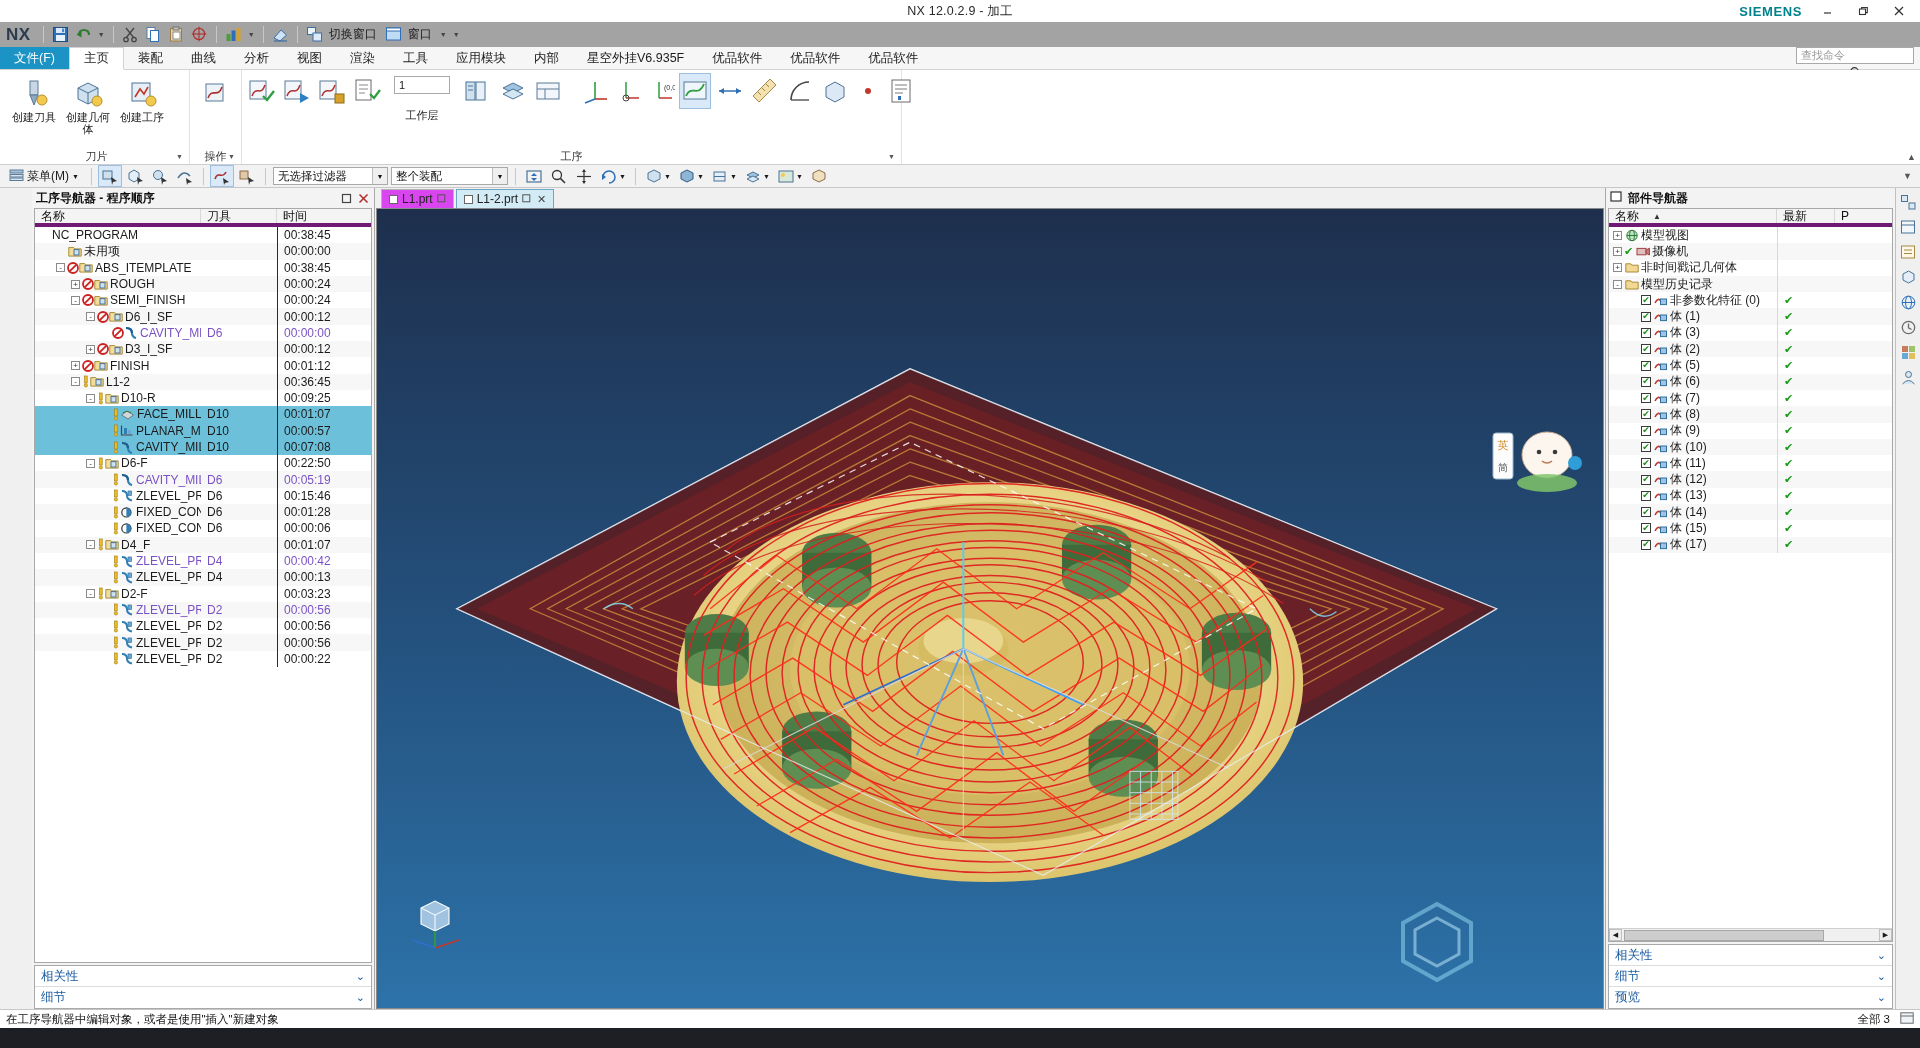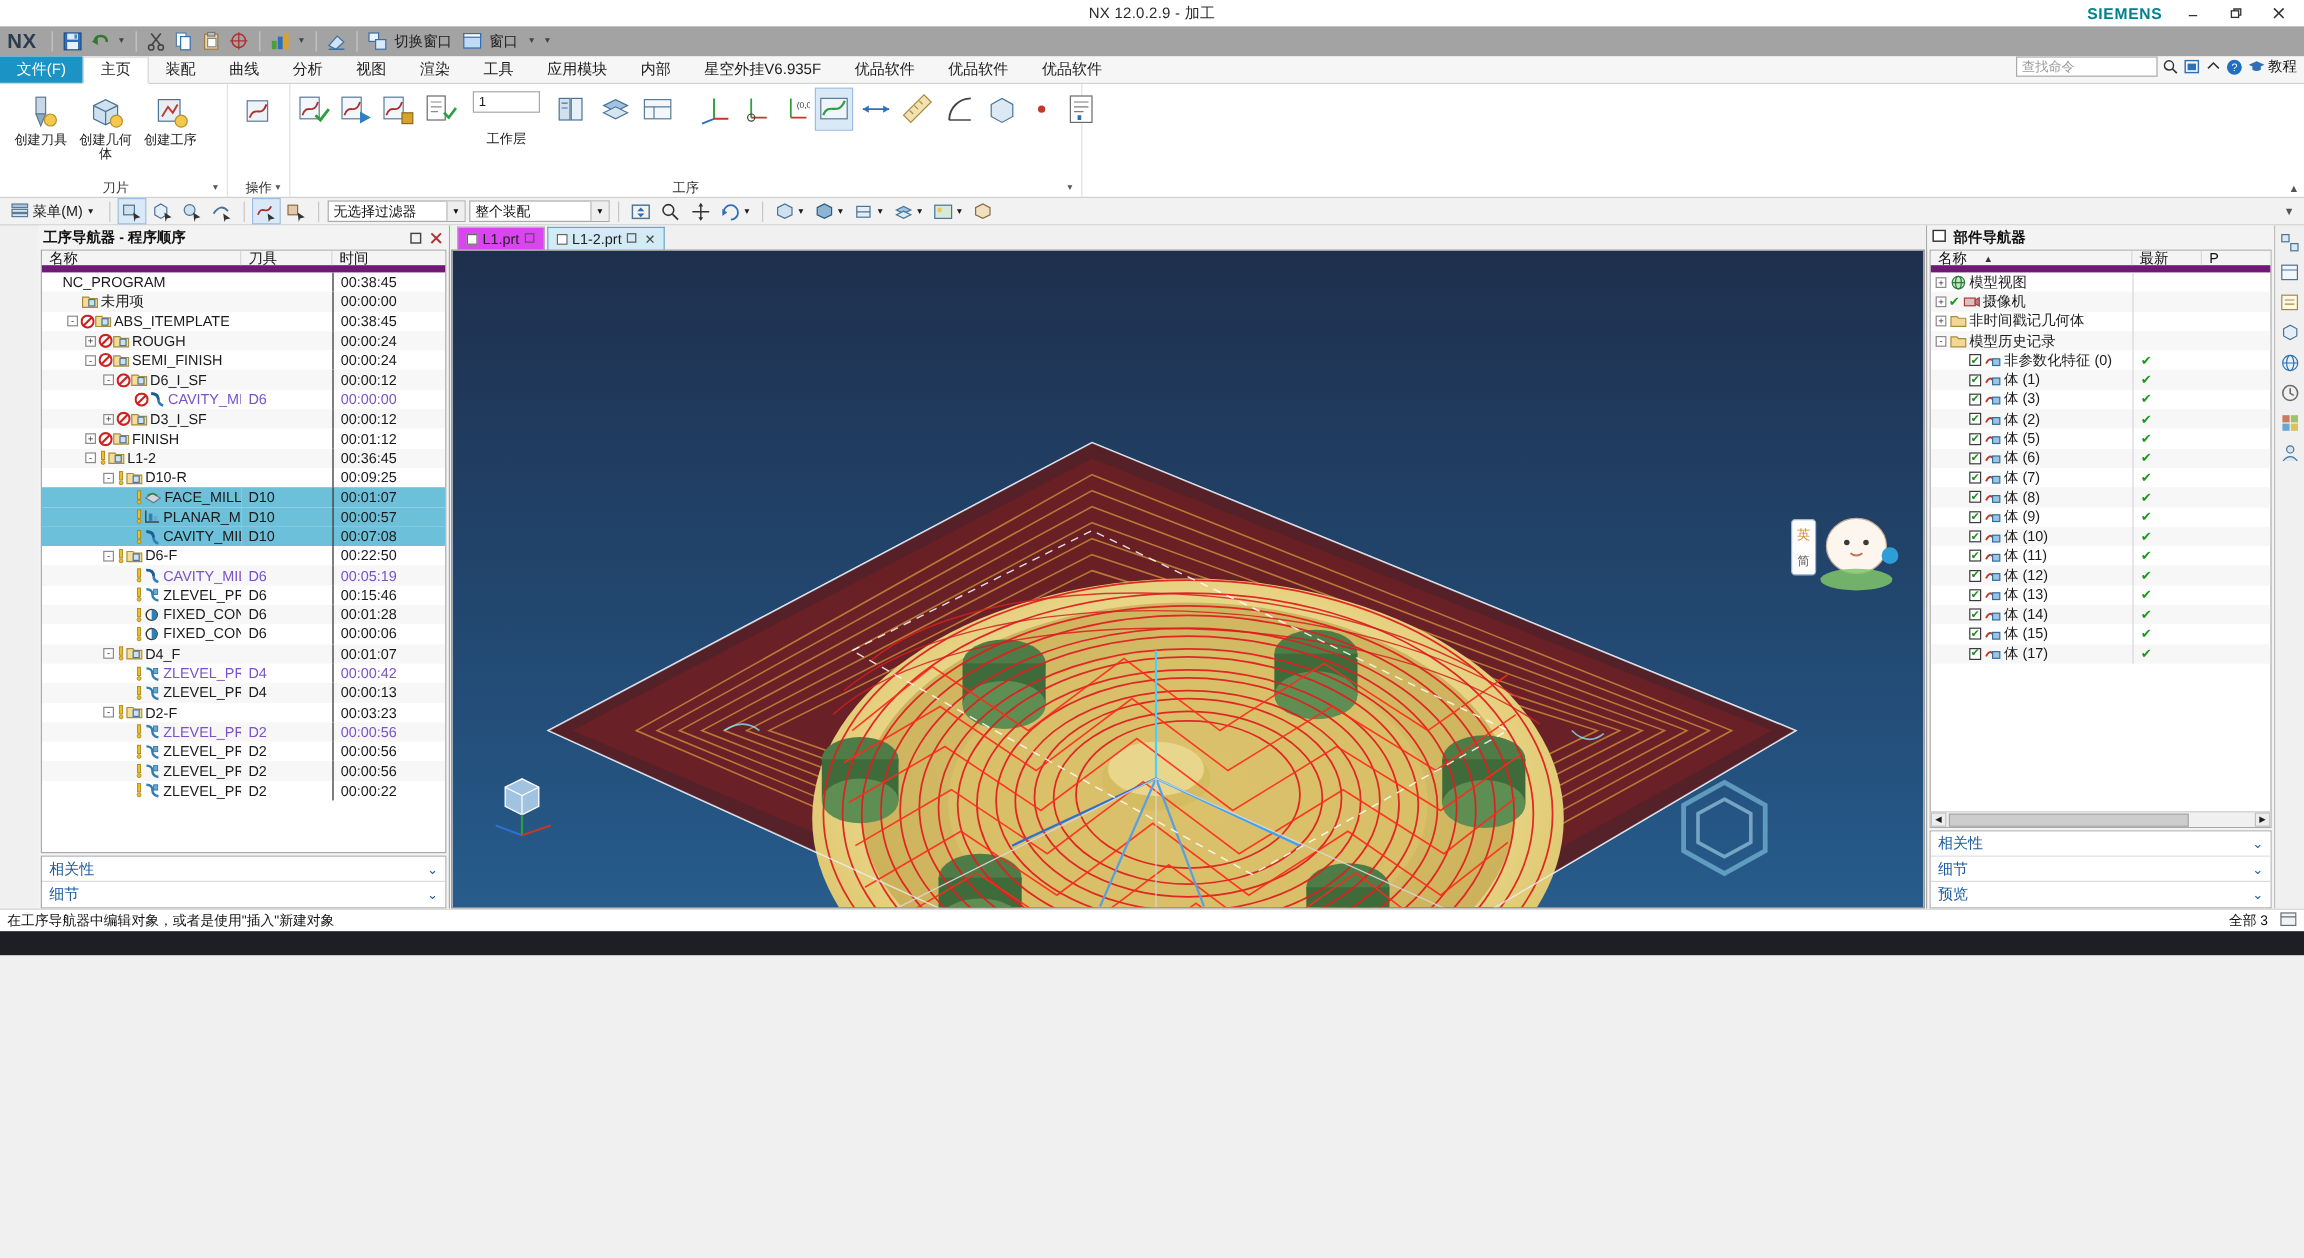--- a/index.html
+++ b/index.html
@@ -5,21 +5,21 @@
 <style>
   * { box-sizing: border-box; margin:0; padding:0; }
   html,body { width:1920px; height:1048px; overflow:hidden; }
   body {
     font-family: "Liberation Sans", "DejaVu Sans", sans-serif;
     font-size: 12px;
     color:#1b1b1b;
     background:#f0f0f0;
     -webkit-font-smoothing: antialiased;
   }
-  .app { width:1920px; height:796px; display:flex; flex-direction:column; position:relative; }
+  .app { width:1920px; height:1048px; display:flex; flex-direction:column; position:relative; }
 
   
   .titlebar {
     height:22px; background:#ffffff; display:flex; align-items:center;
     position:relative; flex:0 0 22px; border-bottom:0px;
   }
   .title-center {
     position:absolute; left:0; right:0; text-align:center; font-size:12.5px; color:#2a2a2a;
     letter-spacing:.2px;
   }
@@ -39,21 +39,21 @@
   .qlabel { font-size:12px; color:#222; margin:0 4px 0 2px; }
 
   
   .ribbon-tabs {
     height:23px; background:#f6f6f6; display:flex; align-items:stretch; flex:0 0 23px;
     border-bottom:1px solid #d3d3d3; position:relative;
   }
   .rtab { padding:0 14px; display:flex; align-items:center; font-size:12.5px; color:#1c1c1c; cursor:default;}
   .rtab.file { background:#1b93c4; color:#fff; }
   .rtab.active { background:#fff; border-top:1px solid #d3d3d3; border-left:1px solid #d3d3d3; border-right:1px solid #d3d3d3; border-bottom:1px solid #fff; margin-bottom:-1px; }
-  .tabs-right { margin-left:auto; display:flex; align-items:flex-start; padding-right:6px; gap:2px;}
+  .tabs-right { margin-left:auto; display:flex; align-items:center; padding-right:6px; gap:2px;flex-direction:column;}
   .findbox {
     width:118px; height:17px; border:1px solid #a9a9a9; background:#fff; font-size:11px;
     color:#9a9a9a; padding:0 4px; display:flex; align-items:center;
   }
   .tri { width:16px; height:17px; display:flex; align-items:center; justify-content:center;}
 
   
   .ribbon {
     height:95px; background:#ffffff; display:flex; align-items:stretch; flex:0 0 95px;
     border-bottom:1px solid #cfcfcf; position:relative; padding-left:4px;
@@ -95,21 +95,21 @@
 
   
   .leftdock { width:343px; display:flex; flex-direction:column; background:#f3f3f3; border-right:1px solid #a9a9a9;}
   .panel-title {
     height:20px; display:flex; align-items:center; padding:0 4px; font-size:12px; font-weight:bold;
     background:#f3f3f3; color:#111;
   }
   .panel-title .ptools { margin-left:auto; display:flex; gap:4px; align-items:center;}
   .pin, .closex { width:13px; height:13px; display:flex; align-items:center; justify-content:center; font-size:11px; color:#333;}
   .tree-wrap { flex:1; background:#fff; border:1px solid #a9a9a9; margin:0 2px; display:flex; flex-direction:column; min-height:0;}
-  .tree-head { height:18px; display:flex; background:#f4f4f4; border-bottom:6px solid #701a75; font-size:12px; flex:0 0 18px;}
+  .tree-head { height:18px; display:flex; background:#f4f4f4; border-bottom:4px solid #701a75; font-size:12px; flex:0 0 18px;}
   .th { display:flex; align-items:center; padding-left:6px; border-right:1px solid #d8d8d8; color:#111;}
   .tree-body { flex:1; overflow:hidden; position:relative; }
   .trow { height:16.3px; display:flex; align-items:center; font-size:12px; position:relative;}
   .trow.alt { background:#f7f7f7; }
   .trow.sel .c-name, .trow.sel .c-tool, .trow.sel .c-time { background:#6cc0d9; }
   .c-name { width:166px; display:flex; align-items:center; height:100%; overflow:hidden; white-space:nowrap;}
   .c-tool { width:76px; height:100%; display:flex; align-items:center; padding-left:5px; border-left:1px solid transparent;}
   .c-time { flex:1; height:100%; display:flex; align-items:center; padding-left:6px; border-left:1px solid #2a2a2a;}
   .c-name .indent { flex:0 0 auto; height:16px; }
   .expander {

